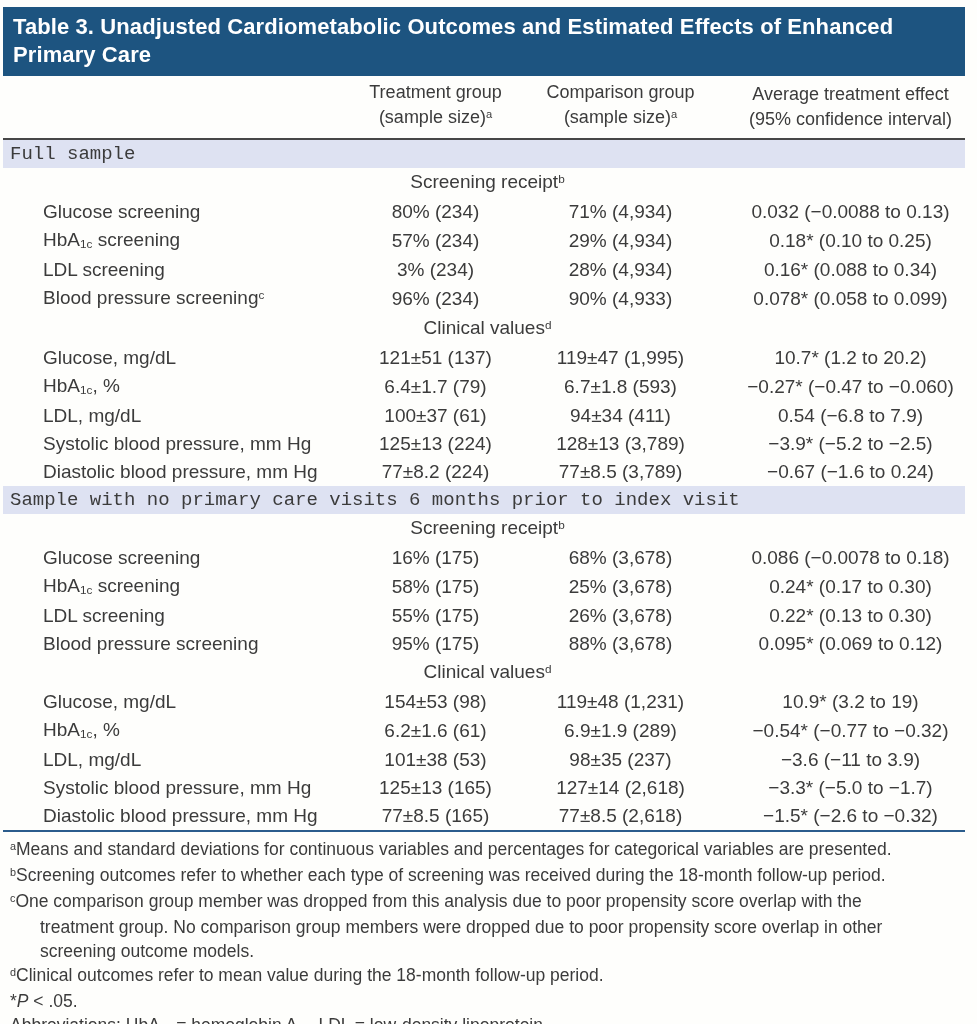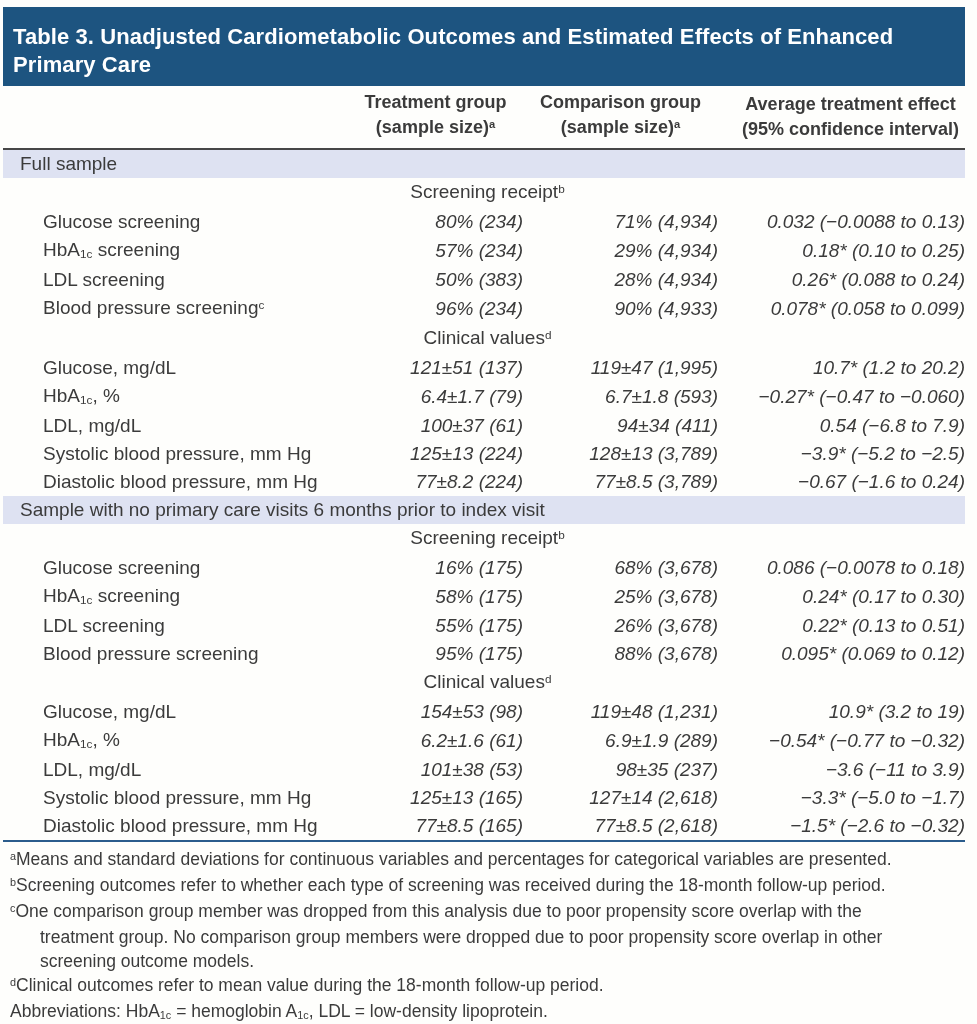--- a/index.html
+++ b/index.html
@@ -13,51 +13,52 @@
   }
   .page { position: relative; width: 977px; height: 1024px; background:#fefefc; }
   .table-wrap { position: absolute; left: 3px; top: 7px; width: 962px; }
 
   .title-bar {
     background: #1d5480;
     color: #ffffff;
     font-weight: bold;
     font-size: 22px;
     line-height: 28px;
-    padding: 16px 40px 7px 10px;
+    padding: 6px 40px 7px 10px;
     letter-spacing: 0.1px;
   }
 
   table { width: 100%; border-collapse: collapse; table-layout: fixed; }
   col.c1 { width: 345px; }
   col.c2 { width: 175px; }
   col.c3 { width: 195px; }
   col.c4 { width: 247px; }
 
   thead th {
     font-weight: normal;
     font-size: 18px;
     line-height: 25px;
     text-align: center;
     vertical-align: bottom;
     padding: 4px 0 6px 0;
   }
   thead tr { border-bottom: 2.5px solid #474747; }
-  thead .hl { display: block; font-weight: bold; }
+  thead .hl { display: block; }
 
   td { padding: 0; font-size: 19px; line-height: 28px; vertical-align: middle; }
 
   tr.band td {
     background: #dee2f2;
     line-height: 22px;
-    padding: 3px 0 3px 17px;
+    padding: 3px 0 3px 7px;
+    font-family: Liberation Mono, monospace;
   }
   tr.group td { padding-left: 7px; text-align: center; }
   td.label { padding-left: 40px; white-space: nowrap; overflow: hidden; }
-  td.num { text-align: right; white-space: nowrap; font-style: italic; }
+  td.num { text-align: center; white-space: nowrap; }
   td.effect, th.effect { padding-left: 18px; }
 
   .sp { font-size: 62%; position: relative; top: -0.45em; letter-spacing: 0; }
   .sb { font-size: 62%; position: relative; top: 0.18em; }
   .sp:empty, .sb:empty { display: none; }
 
   .footnotes {
     border-top: 2px solid #2b5c8c;
     padding: 5px 58px 7px 7px;
     font-size: 17.5px;
@@ -117,23 +118,23 @@
           <td class="num effect">0.032 (−0.0088 to 0.13)</td>
         </tr>
         <tr class="data">
           <td class="label"><span>HbA</span><span class="sb">1c</span><span> screening</span></td>
           <td class="num">57% (234)</td>
           <td class="num">29% (4,934)</td>
           <td class="num effect">0.18* (0.10 to 0.25)</td>
         </tr>
         <tr class="data">
           <td class="label"><span>LDL screening</span><span></span></td>
-          <td class="num">50% (383)</td>
+          <td class="num">3% (234)</td>
           <td class="num">28% (4,934)</td>
-          <td class="num effect">0.26* (0.088 to 0.24)</td>
+          <td class="num effect">0.16* (0.088 to 0.34)</td>
         </tr>
         <tr class="data">
           <td class="label"><span>Blood pressure screening</span><span></span><span class="sp">c</span></td>
           <td class="num">96% (234)</td>
           <td class="num">90% (4,933)</td>
           <td class="num effect">0.078* (0.058 to 0.099)</td>
         </tr>
 
         <tr class="group">
           <td colspan="4"><span>Clinical values</span><span class="sp">d</span></td>
@@ -187,21 +188,21 @@
         <tr class="data">
           <td class="label"><span>HbA</span><span class="sb">1c</span><span> screening</span></td>
           <td class="num">58% (175)</td>
           <td class="num">25% (3,678)</td>
           <td class="num effect">0.24* (0.17 to 0.30)</td>
         </tr>
         <tr class="data">
           <td class="label"><span>LDL screening</span><span></span></td>
           <td class="num">55% (175)</td>
           <td class="num">26% (3,678)</td>
-          <td class="num effect">0.22* (0.13 to 0.51)</td>
+          <td class="num effect">0.22* (0.13 to 0.30)</td>
         </tr>
         <tr class="data">
           <td class="label"><span>Blood pressure screening</span><span></span></td>
           <td class="num">95% (175)</td>
           <td class="num">88% (3,678)</td>
           <td class="num effect">0.095* (0.069 to 0.12)</td>
         </tr>
 
         <tr class="group">
           <td colspan="4"><span>Clinical values</span><span class="sp">d</span></td>
@@ -239,17 +240,18 @@
         </tr>
 
       </tbody>
     </table>
 
     <div class="footnotes">
       <div class="fn"><span class="fsup">a</span><span>Means and standard deviations for continuous variables and percentages for categorical variables are presented.</span></div>
       <div class="fn"><span class="fsup">b</span><span>Screening outcomes refer to whether each type of screening was received during the 18-month follow-up period.</span></div>
       <div class="fn"><span class="fsup">c</span><span>One comparison group member was dropped from this analysis due to poor propensity score overlap with the treatment group. No comparison group members were dropped due to poor propensity score overlap in other screening outcome models.</span></div>
       <div class="fn"><span class="fsup">d</span><span>Clinical outcomes refer to mean value during the 18-month follow-up period.</span></div>
+      <div class="fn nohang"><span>*</span><i>P</i><span> &lt; .05.</span></div>
       <div class="fn nohang"><span>Abbreviations: HbA</span><span class="sb">1c</span><span> = hemoglobin A</span><span class="sb">1c</span><span>, LDL = low-density lipoprotein.</span></div>
     </div>
 
   </div>
 </div>
 
 </body></html>

